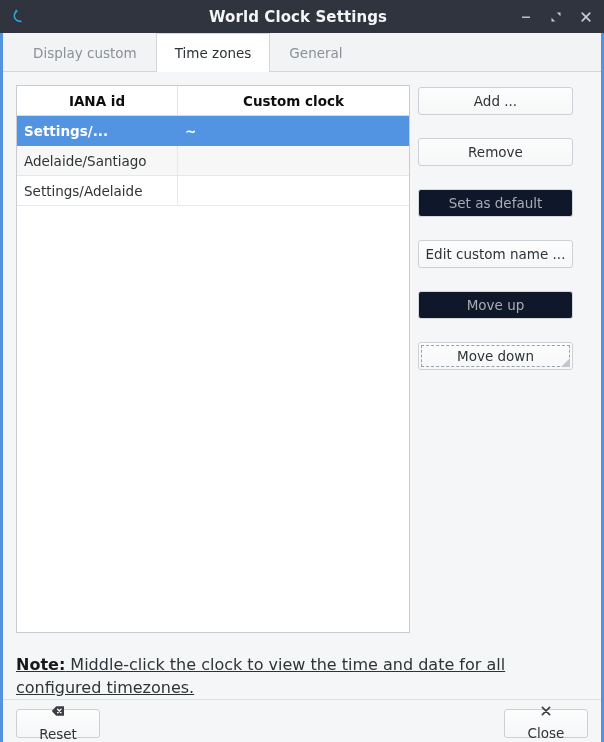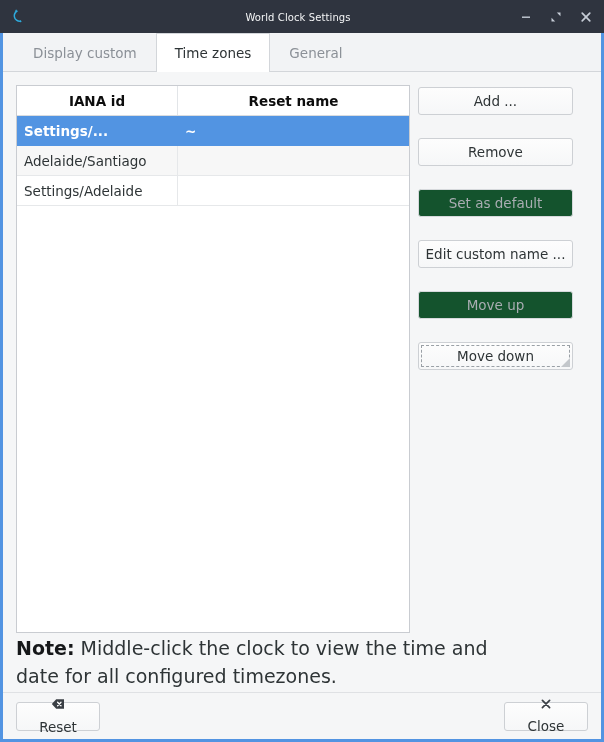--- a/index.html
+++ b/index.html
@@ -46,22 +46,22 @@
     display: flex;
     align-items: center;
     justify-content: center;
     margin-left: 6px;
   }
   .title-text {
     position: absolute;
     left: 0; right: 8px;
     text-align: center;
     color: #f4f5f6;
-    font-size: 10px;
-    font-weight: normal;
+    font-size: 15px;
+    font-weight: bold;
     letter-spacing: 0.1px;
     pointer-events: none;
   }
   .win-buttons {
     margin-left: auto;
     display: flex;
     align-items: center;
     padding-right: 10px;
     gap: 14px;
     z-index: 2;
@@ -186,44 +186,45 @@
     font-family: inherit;
     color: #2e3436;
     display: flex;
     align-items: center;
     justify-content: center;
     box-sizing: border-box;
     position: relative;
   }
   .btn.disabled {
     color: #a9adb2;
-    background: #14532d;
+    background: #0f172a;
     border-color: #d6d9dc;
   }
   .btn.focused {
     outline: 1px dashed #9aa0a6;
     outline-offset: -4px;
   }
   .grip {
     position: absolute;
     right: 2px;
     bottom: 2px;
     width: 0; height: 0;
     border-style: solid;
     border-width: 0 0 9px 9px;
     border-color: transparent transparent #c3c7cb transparent;
   }
 
   
   .note {
-    margin-top: 2px;
-    font-size: 19px;
+    margin-top: 20px;
+    font-size: 16px;
     color: #2e3436;
     line-height: 1.45;
     max-width: 500px;
+    text-decoration: underline;
   }
   .note b { font-weight: bold; color: #16181a; }
 
   
   .actionbar {
     height: 47px;
     min-height: 47px;
     background: #f5f6f7;
     border-top: 1px solid #dfe1e4;
     display: flex;
@@ -293,21 +294,21 @@
 
   <div class="content">
 
     <div class="panel-row">
 
       <div class="table-wrap">
         <table class="tz">
           <thead>
             <tr>
               <th class="col-iana">IANA id</th>
-              <th>Reset name</th>
+              <th>Custom clock</th>
             </tr>
           </thead>
           <tbody>
             <tr class="row-sel">
               <td class="col-iana">Settings/...</td>
               <td>~</td>
             </tr>
             <tr class="row-alt">
               <td class="col-iana">Adelaide/Santiago</td>
               <td></td>

